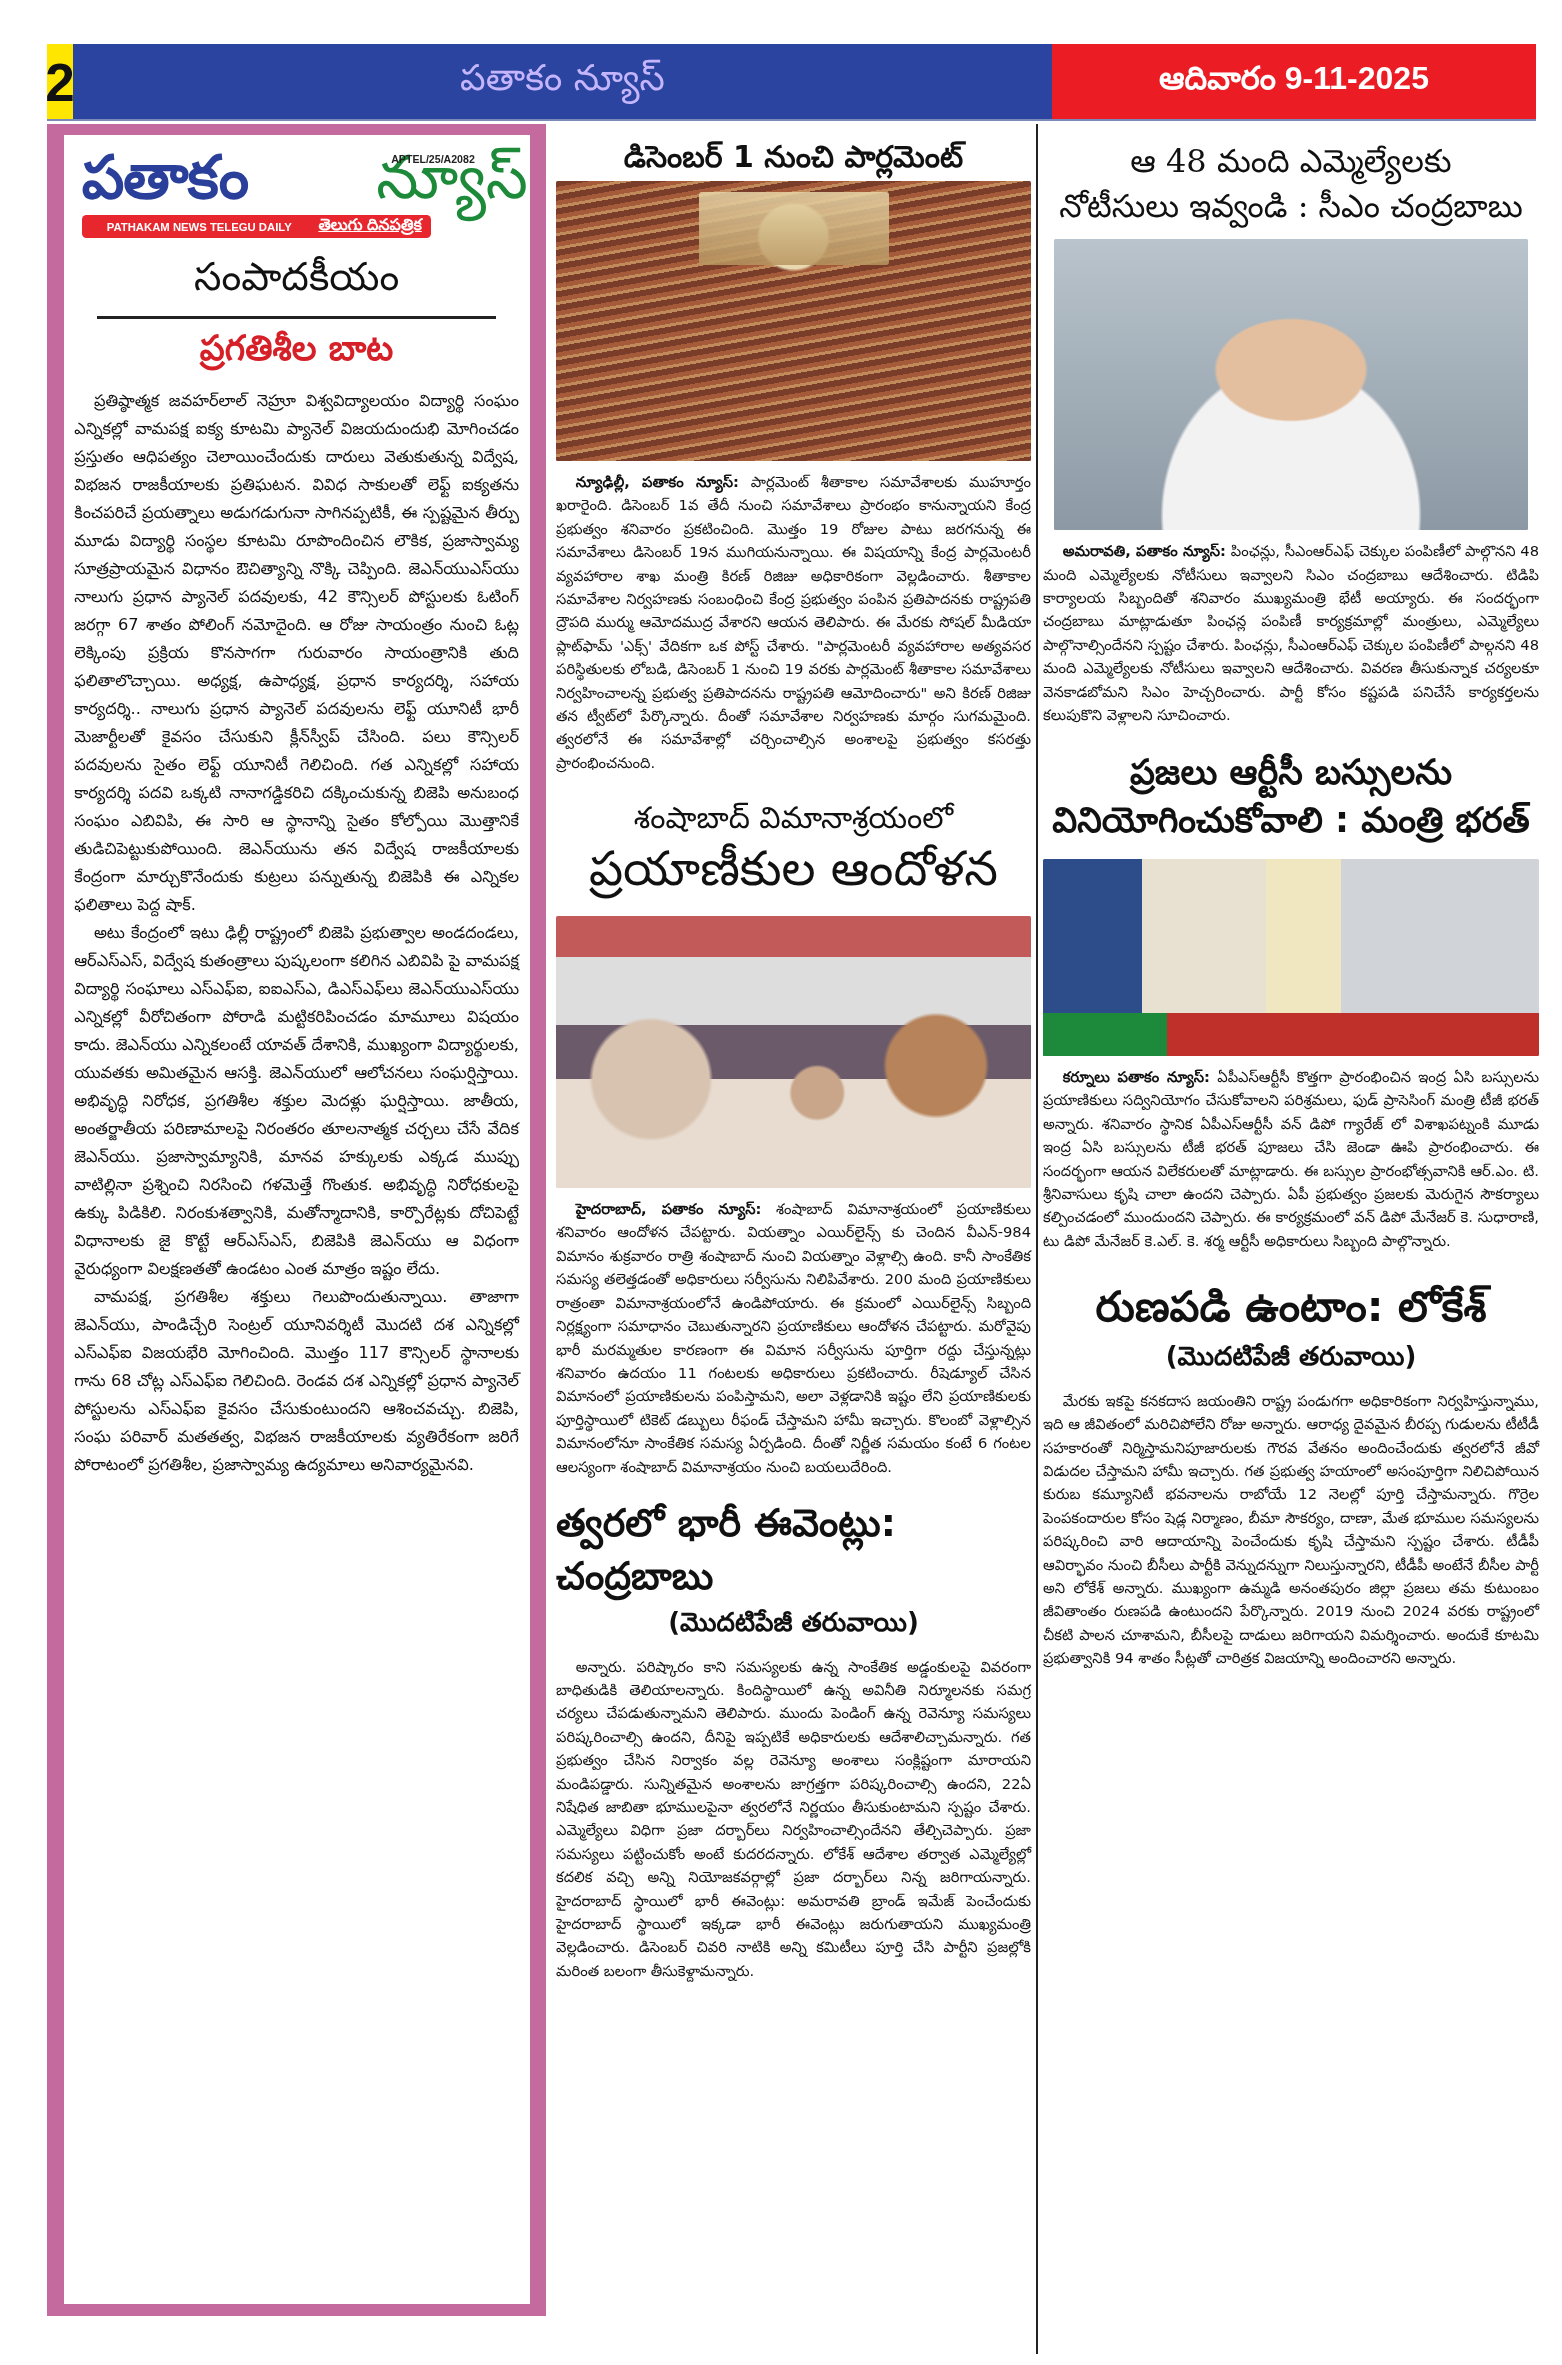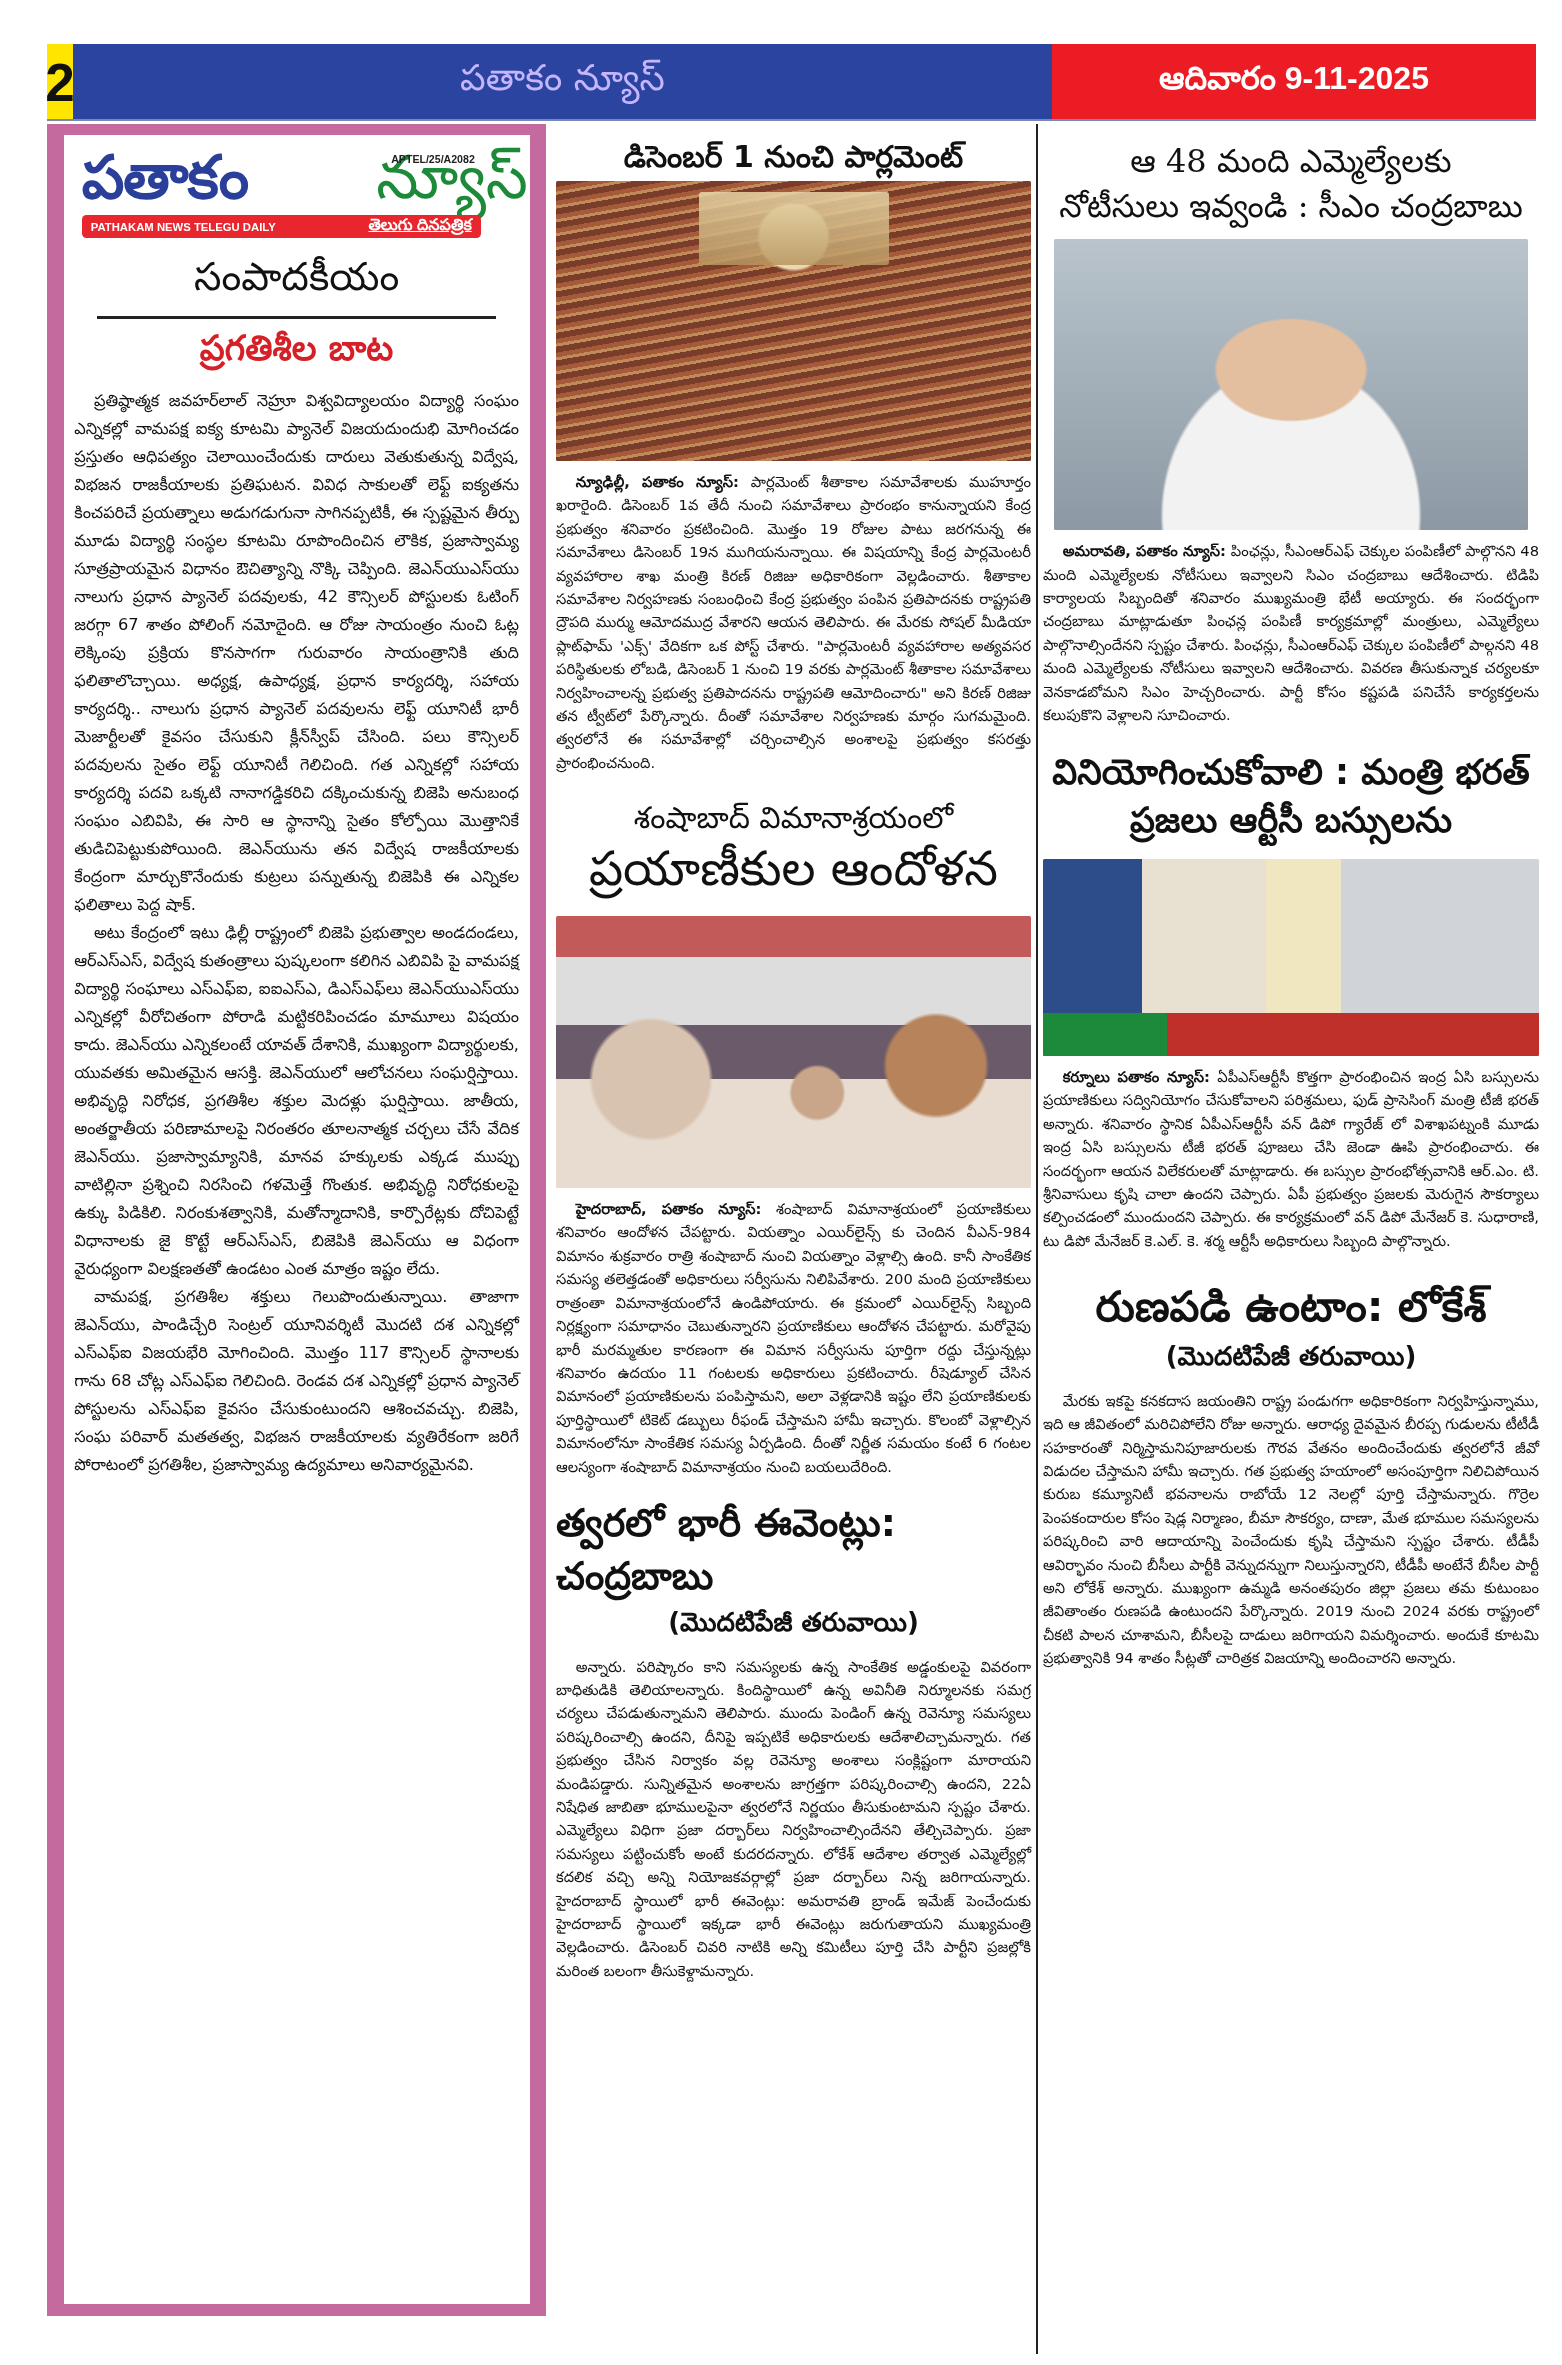--- a/index.html
+++ b/index.html
@@ -13,21 +13,21 @@
   .hred { flex:1; background:#ec1c24; color:#fff; font-size:32px; font-weight:bold; display:flex; align-items:center; justify-content:center; font-family:"Liberation Sans", sans-serif; }
   .hline { position:absolute; left:47px; top:119px; width:1489px; height:2.3px; background:#7a8ab8; }
 
   
   .col1 { position:absolute; left:47px; top:124px; width:499px; height:2192px; background:#c46a9e; }
   .col1 .inner { position:absolute; left:16.6px; top:10.6px; width:466px; bottom:12px; background:#fff; padding:0 10.6px; box-sizing:border-box; }
   .logo { position:relative; height:98px; margin-top:7.6px; }
   .logo .te { position:absolute; left:7.6px; top:0; font-size:60px; font-weight:bold; color:#2a3f9a; letter-spacing:-1.5px; }
   .logo .news { position:absolute; left:302px; top:0; font-size:60px; font-weight:normal; color:#1d8a3a; }
   .logo .reg { position:absolute; left:317px; top:10.6px; font-size:10.6px; font-weight:bold; color:#222; font-family:"Liberation Sans", sans-serif; }
-  .logo .band { position:absolute; left:7.6px; top:73px; width:399px; height:23px; background:#e8262e; border-radius:4.5px; color:#fff; display:flex; align-items:center; font-size:11.3px; font-weight:bold; font-family:"Liberation Sans", sans-serif; }
+  .logo .band { position:absolute; left:7.6px; top:73px; width:333px; height:23px; background:#e8262e; border-radius:4.5px; color:#fff; display:flex; align-items:center; font-size:11.3px; font-weight:bold; font-family:"Liberation Sans", sans-serif;padding-left:16px; }
   .logo .band span { padding:0 9px; }
   .logo .band .tel { margin-left:auto; font-size:16px;text-decoration:underline; }
   .edhead { text-align:center; font-size:39px; margin:13.6px 0 7.6px; font-family:"DejaVu Sans", sans-serif; }
   .edrule { height:2.3px; background:#222; margin:0 23px 9px; }
   .edtitle { text-align:center; font-size:35px; color:#d62028; font-weight:bold; margin-bottom:10.6px; }
   .edbody { font-size:16.2px; line-height:28px; text-align:justify; }
   .edbody p { margin:0; text-indent:19.7px; }
 
   
   .col2 { position:absolute; left:556px; top:124px; width:475px; height:2230px; }
@@ -136,22 +136,22 @@
       <div>నోటీసులు ఇవ్వండి : సీఎం చంద్రబాబు</div>
     </div>
     <div class="photo cbn"></div>
     <div class="body">
       <p><b>అమరావతి, పతాకం న్యూస్:</b> <span>పింఛన్లు, సీఎంఆర్ఎఫ్ చెక్కుల పంపిణీలో పాల్గొనని 48 మంది ఎమ్మెల్యేలకు నోటీసులు ఇవ్వాలని సిఎం చంద్రబాబు ఆదేశించారు. టిడిపి కార్యాలయ సిబ్బందితో శనివారం ముఖ్యమంత్రి భేటీ అయ్యారు. ఈ సందర్భంగా చంద్రబాబు మాట్లాడుతూ పింఛన్ల పంపిణీ కార్యక్రమాల్లో మంత్రులు, ఎమ్మెల్యేలు పాల్గొనాల్సిందేనని స్పష్టం చేశారు. పింఛన్లు, సీఎంఆర్ఎఫ్ చెక్కుల పంపిణీలో పాల్గనని 48 మంది ఎమ్మెల్యేలకు నోటీసులు ఇవ్వాలని ఆదేశించారు. వివరణ తీసుకున్నాక చర్యలకూ వెనకాడబోమని సిఎం హెచ్చరించారు. పార్టీ కోసం కష్టపడి పనిచేసే కార్యకర్తలను కలుపుకొని వెళ్లాలని సూచించారు.</span></p>
     </div>
   </div>
 
   <div>
     <div class="h5">
+      <div>ప్రజలు ఆర్టీసీ బస్సులను</div>
       <div>వినియోగించుకోవాలి : మంత్రి భరత్</div>
-      <div>ప్రజలు ఆర్టీసీ బస్సులను</div>
     </div>
     <div class="photo buses"></div>
     <div class="body">
       <p><b>కర్నూలు పతాకం న్యూస్:</b> <span>ఏపీఎస్ఆర్టీసీ కొత్తగా ప్రారంభించిన ఇంద్ర ఏసి బస్సులను ప్రయాణికులు సద్వినియోగం చేసుకోవాలని పరిశ్రమలు, ఫుడ్ ప్రాసెసింగ్ మంత్రి టీజీ భరత్ అన్నారు. శనివారం స్థానిక ఏపీఎస్ఆర్టీసీ వన్ డిపో గ్యారేజ్ లో విశాఖపట్నంకి మూడు ఇంద్ర ఏసి బస్సులను టీజీ భరత్ పూజలు చేసి జెండా ఊపి ప్రారంభించారు. ఈ సందర్భంగా ఆయన విలేకరులతో మాట్లాడారు. ఈ బస్సుల ప్రారంభోత్సవానికి ఆర్.ఎం. టి. శ్రీనివాసులు కృషి చాలా ఉందని చెప్పారు. ఏపీ ప్రభుత్వం ప్రజలకు మెరుగైన సౌకర్యాలు కల్పించడంలో ముందుందని చెప్పారు. ఈ కార్యక్రమంలో వన్ డిపో మేనేజర్ కె. సుధారాణి, టు డిపో మేనేజర్ కె.ఎల్. కె. శర్మ ఆర్టీసీ అధికారులు సిబ్బంది పాల్గొన్నారు.</span></p>
     </div>
   </div>
 
   <div>
     <div class="h6">రుణపడి ఉంటాం: లోకేశ్</div>
     <div class="contd">(మొదటిపేజీ తరువాయి)</div>

